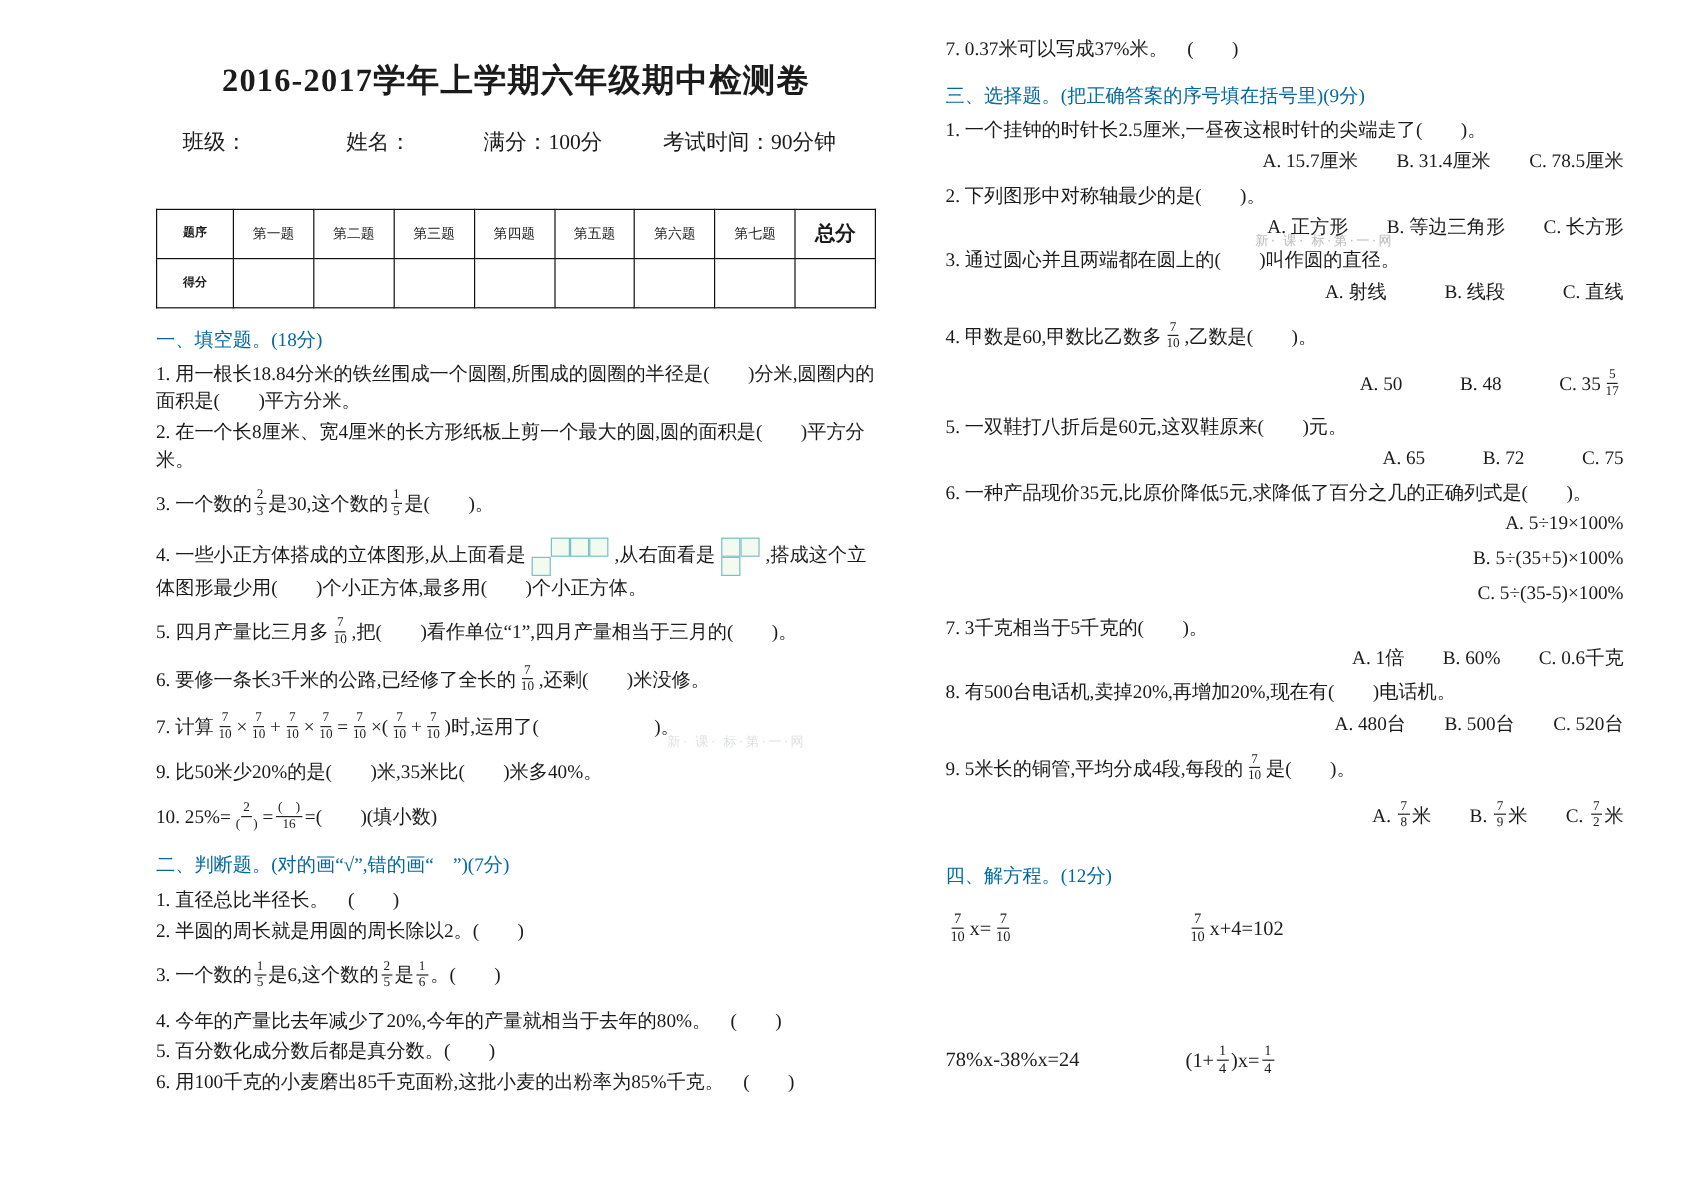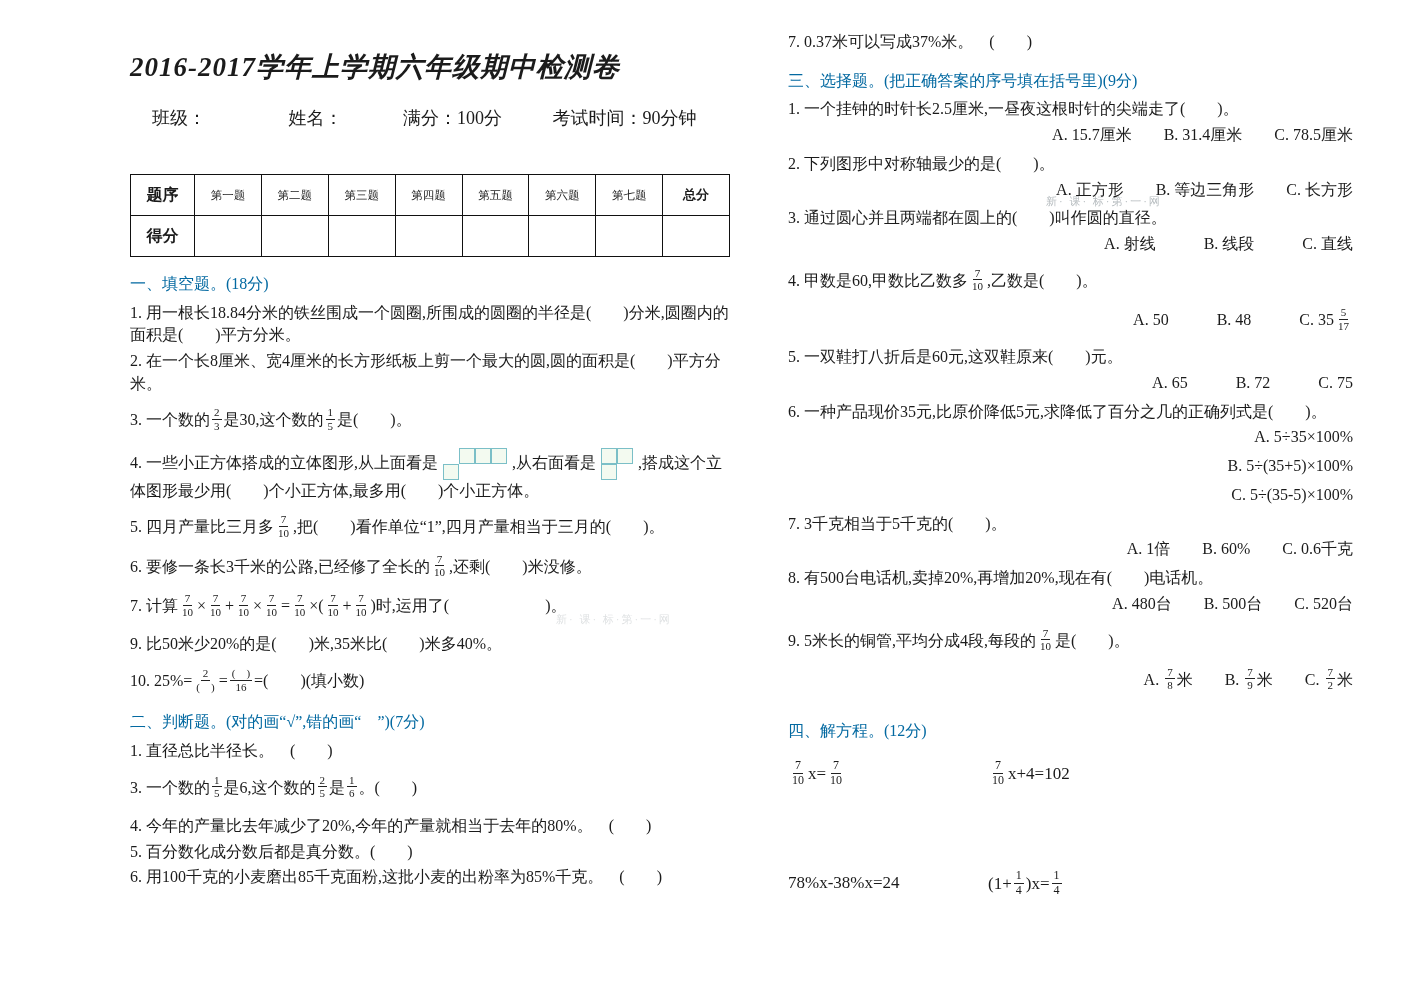--- a/index.html
+++ b/index.html
@@ -11,25 +11,25 @@
     font-family:"Liberation Serif","DejaVu Serif",serif;
     color:#1b1b1b;
     font-size:16px;
     line-height:1.42;
   }
   .col{position:absolute;top:0;}
   .left-col{left:130px;top:36px;width:600px;}
   .right-col{left:788px;top:28px;width:565px;}
 
   .title{
+    text-align:center;
     font-size:27px;
     font-weight:bold;
     letter-spacing:1px;
     margin:12px 0 0 0;
-    font-style:italic;
   }
   .info-line{
     margin-top:20px;
     font-size:18px;
     padding-left:22px;
     white-space:nowrap;
   }
   .info-line span{display:inline-block;}
   .sp-a{margin-right:78px;}
   .sp-b{margin-right:56px;}
@@ -40,23 +40,23 @@
     width:100%;
     margin-top:42px;
     table-layout:fixed;
   }
   table.score td{
     border:1.6px solid #111;
     text-align:center;
     height:40px;
     padding:0;
   }
-  td.hd{font-weight:bold;font-size:16px;}
+  td.hd{font-weight:bold;font-size:10px;}
   td.qh{font-size:11.5px;}
-  td.total{font-weight:bold;font-size:13px;}
+  td.total{font-weight:bold;font-size:17px;}
   col.first{width:64px;}
 
   .sec{
     color:#0369a1;
     margin:16px 0 6px 0;
     font-size:16px;
   }
   .sec.more-top{margin-top:26px;}
 
   .q{margin:3px 0;}
@@ -234,20 +234,21 @@
           <span class="fn">2</span>
           <span class="fd">(　)</span>
         </span>=<span class="frac">
           <span class="fn">(　)</span>
           <span class="fd">16</span>
         </span>=(　　)(填小数)</div>
 
     <div class="sec">二、判断题。(对的画“√”,错的画“　”)(7分)</div>
 
     <div class="q">1. 直径总比半径长。　(　　)</div>
+    <div class="q">2. 半圆的周长就是用圆的周长除以2。(　　)</div>
     <div class="q tall">3. 一个数的<span class="frac">
           <span class="fn">1</span>
           <span class="fd">5</span>
         </span>是6,这个数的<span class="frac">
           <span class="fn">2</span>
           <span class="fd">5</span>
         </span>是<span class="frac">
           <span class="fn">1</span>
           <span class="fd">6</span>
         </span>。(　　)</div>
@@ -278,21 +279,21 @@
         </span>,乙数是(　　)。</div>
     <div class="copts tall">A. 50　　　B. 48　　　C. 35<span class="frac">
           <span class="fn">5</span>
           <span class="fd">17</span>
         </span></div>
 
     <div class="q">5. 一双鞋打八折后是60元,这双鞋原来(　　)元。</div>
     <div class="copts">A. 65　　　B. 72　　　C. 75</div>
 
     <div class="q">6. 一种产品现价35元,比原价降低5元,求降低了百分之几的正确列式是(　　)。</div>
-    <div class="copts">A. 5÷35×100%</div>
+    <div class="copts">A. 5÷19×100%</div>
     <div class="copts">B. 5÷(35+5)×100%</div>
     <div class="copts">C. 5÷(35-5)×100%</div>
 
     <div class="q">7. 3千克相当于5千克的(　　)。</div>
     <div class="copts">A. 1倍　　B. 60%　　C. 0.6千克</div>
 
     <div class="q">8. 有500台电话机,卖掉20%,再增加20%,现在有(　　)电话机。</div>
     <div class="copts">A. 480台　　B. 500台　　C. 520台</div>
 
     <div class="q tall">9. 5米长的铜管,平均分成4段,每段的<span class="frac">

